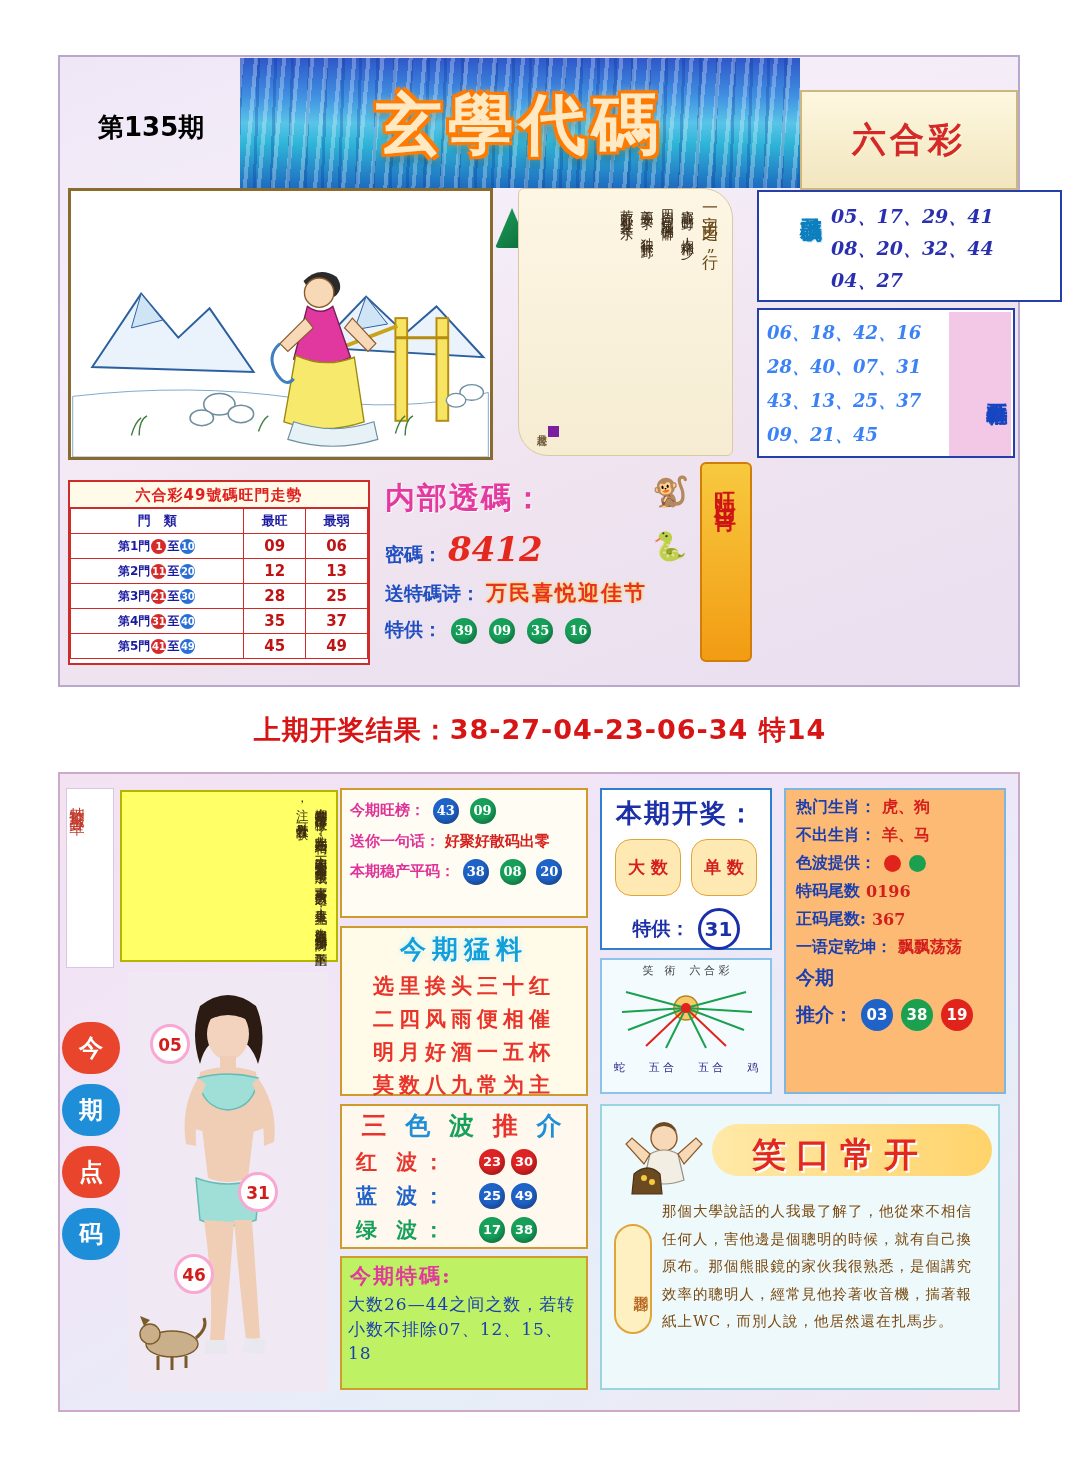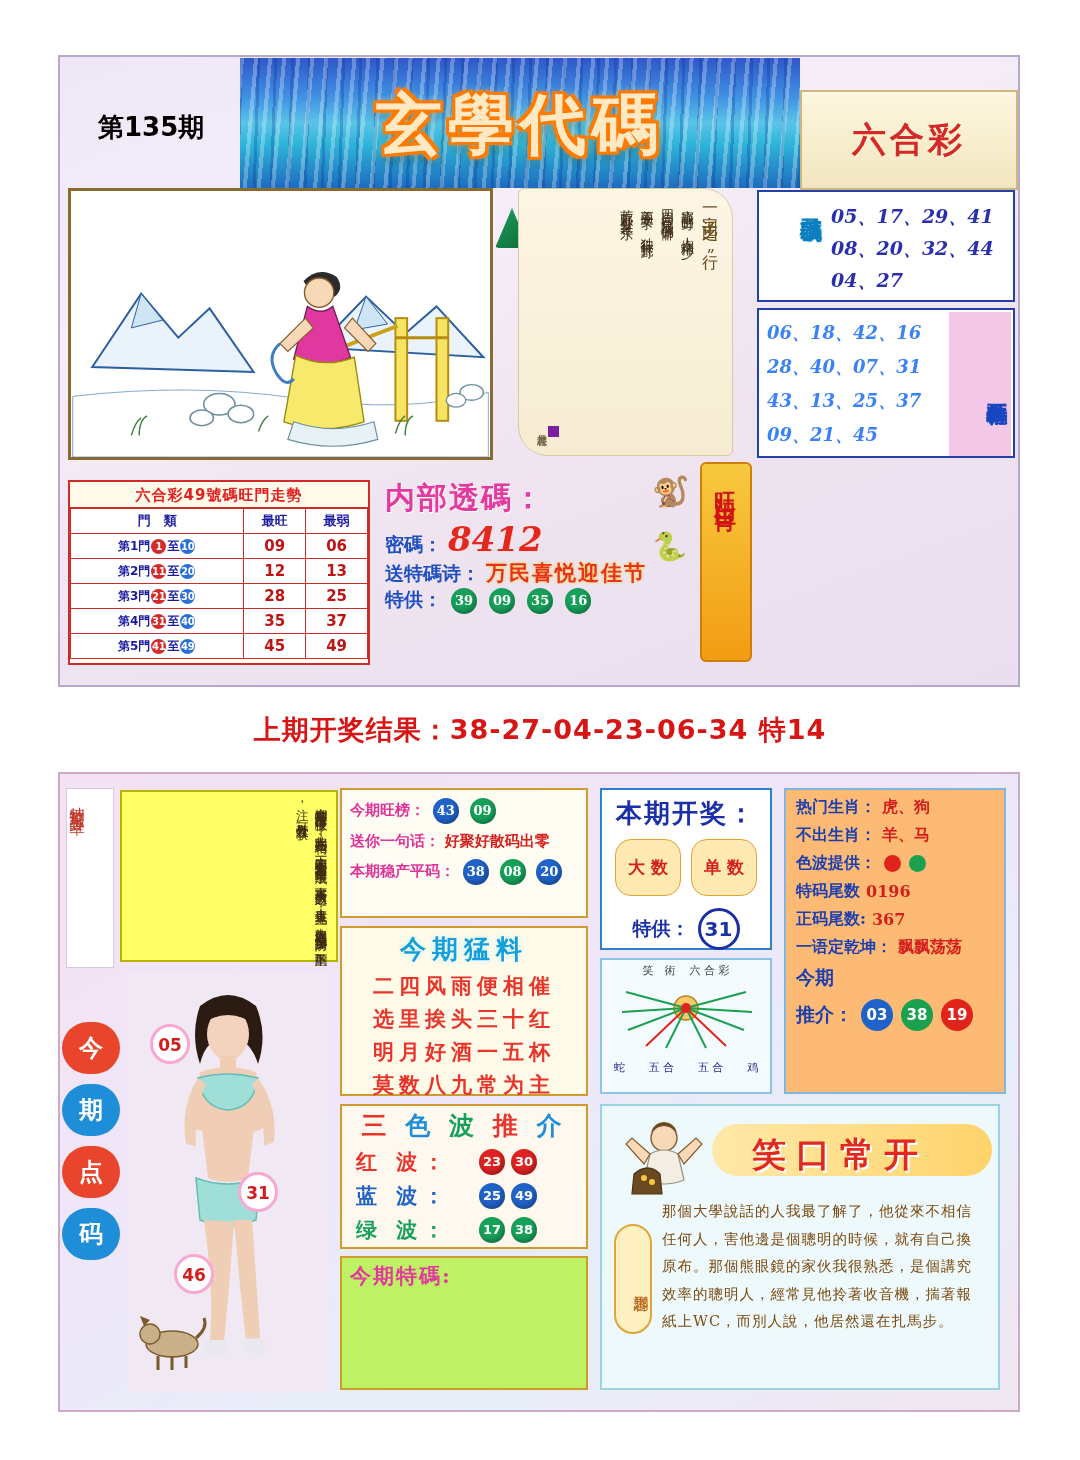--- a/index.html
+++ b/index.html
@@ -108,21 +108,21 @@
   }
   .green-shape {
     position: absolute; left: 495px; top: 208px; width: 34px; height: 40px;
     background: linear-gradient(135deg,#1e9e5a,#0c6b3a);
     clip-path: polygon(50% 0, 100% 100%, 0 100%);
     border-radius: 4px;
   }
 
   
   .num-box-1 {
-    position: absolute; left: 757px; top: 190px; width: 258px; height: 112px;
+    position: absolute; left: 757px; top: 190px; width: 305px; height: 112px;
     background: #ffffff; border: 2px solid #2440a8;
   }
   .num-box-1 .lines {
     position: absolute; left: 72px; top: 8px; right: 6px;
     font-family: "DejaVu Serif", serif;
     font-size: 19px; color: #2a2fb0; font-style: italic; font-weight: bold;
     line-height: 32px;
   }
   .vlabel {
     position: absolute; left: 6px; top: 8px; width: 62px; height: 94px;
@@ -178,21 +178,21 @@
 
   
   .inner-code {
     position: absolute; left: 385px; top: 478px; width: 330px; height: 188px;
   }
   .ic-title {
     font-family: "DejaVu Serif", serif; font-size: 30px; font-weight: bold;
     color: #e43aa0; letter-spacing: 2px;
     text-shadow: 1px 1px 0 #fff;
   }
-  .ic-row { font-size: 19px; color: #2a2f9e; font-family:"DejaVu Serif",serif; }
+  .ic-row { margin-top: 10px; font-size: 19px; color: #2a2f9e; font-family:"DejaVu Serif",serif; }
   .ic-row .lbl { color: #1f4fc0; font-weight: bold; }
   .ic-code {
     font-size: 34px; font-weight: bold; color: #e2281f;
     font-family: "DejaVu Serif", serif; font-style: italic;
     text-shadow: 1px 1px 0 #ffd9d9;
   }
   .ic-poem {
     font-family: "DejaVu Serif", serif; font-size: 21px; font-weight: bold;
     color: #e8302a; letter-spacing: 2px;
     text-shadow: 0 0 3px #ffd400;
@@ -609,22 +609,22 @@
     <div class="line">
       <span class="lbl">本期稳产平码：</span>
       <span class="ball b">38</span>
       <span class="ball g">08</span>
       <span class="ball b">20</span>
     </div>
   </div>
 
   <div class="card c2b">
     <div class="ttl">今期猛料</div>
+    <div class="vl">选里挨头三十红</div>
     <div class="vl">二四风雨便相催</div>
-    <div class="vl">选里挨头三十红</div>
     <div class="vl">明月好酒一五杯</div>
     <div class="vl">莫数八九常为主</div>
   </div>
 
   <div class="card c2c">
     <div class="ttl">
       <span class="a">三</span>
       <span class="b">色</span>
       <span class="c">波</span>
       <span class="a">推</span>
@@ -642,20 +642,21 @@
     </div>
     <div class="wrow g">
       <span class="wl">绿 波：</span>
       <span class="ball g">17</span>
       <span class="ball g">38</span>
     </div>
   </div>
 
   <div class="card c2d">
     <div class="ttl">今期特碼:</div>
+    <div class="body">大数26—44之间之数，若转小数不排除07、12、15、18</div>
   </div>
 
   <div class="card c3a">
     <div class="ttl">本期开奖：</div>
     <div class="tagpair">
       <span class="tag-oval">大 数</span>
       <span class="tag-oval">单 数</span>
     </div>
     <div class="trow">
       <span class="k">特供：</span>

